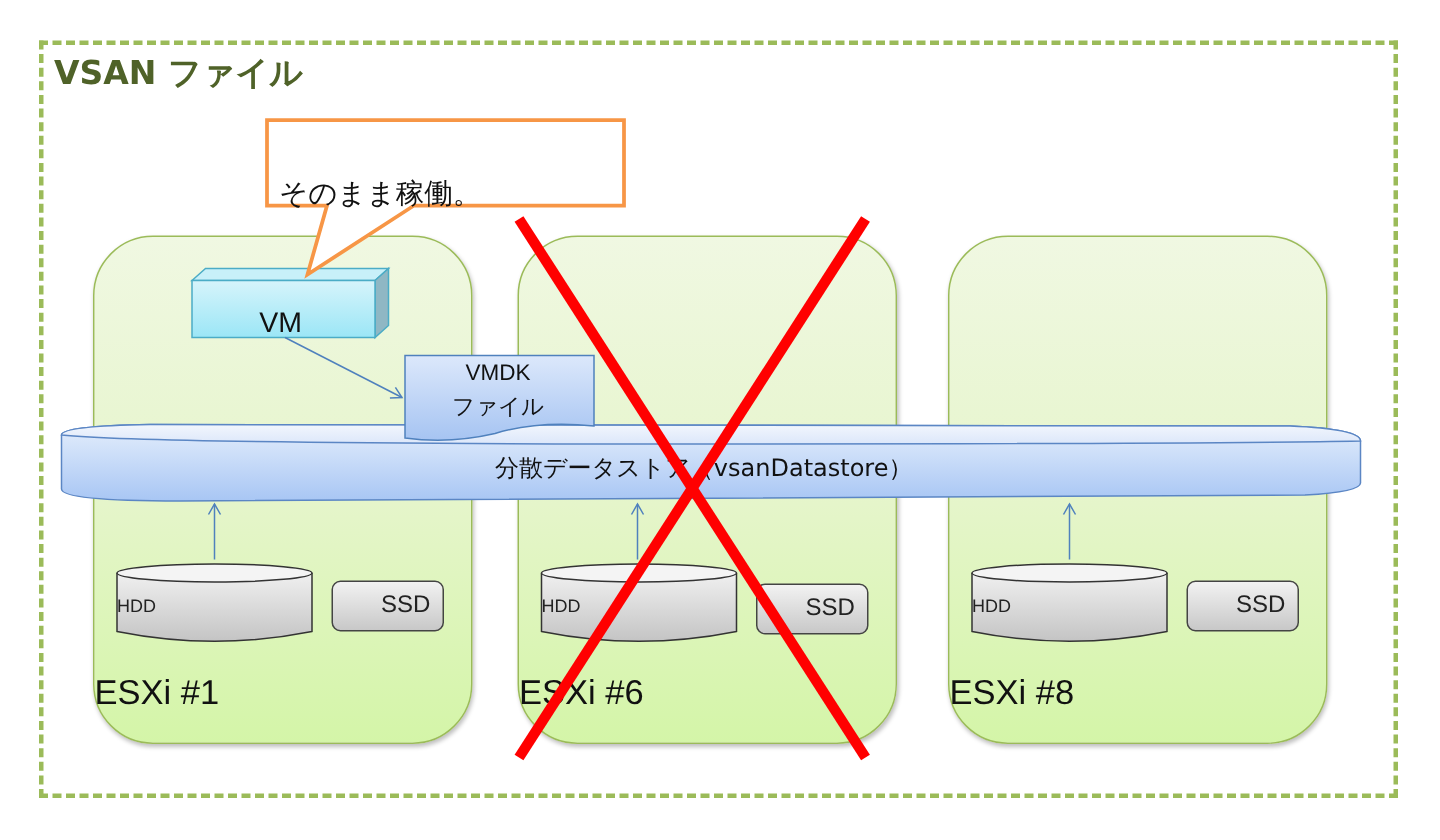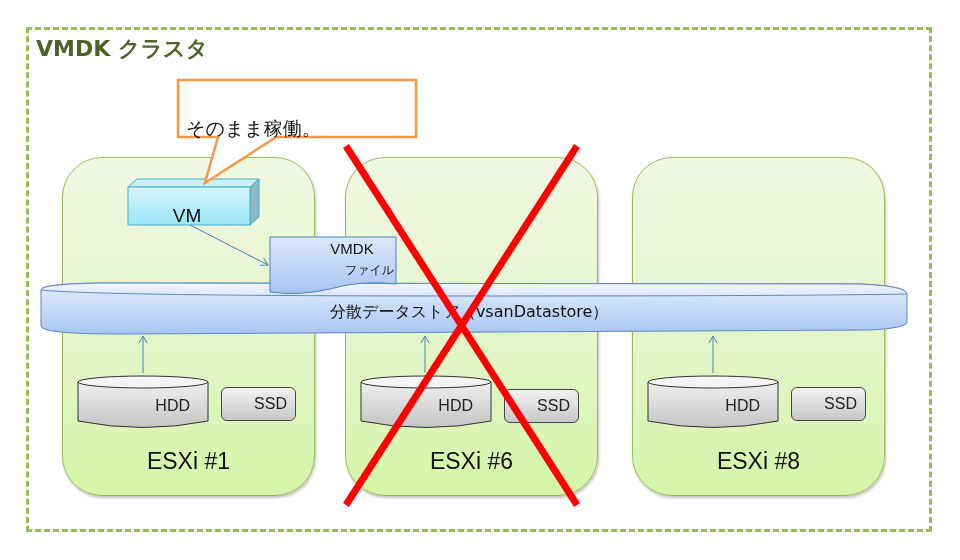--- a/index.html
+++ b/index.html
@@ -7,42 +7,42 @@
          font-family:"DejaVu Sans","Liberation Sans",sans-serif; }
   .abs { position:absolute; }
   #cluster { left:26px; top:27px; width:906px; height:505px;
              border:3px dashed #9BBB59; box-sizing:border-box; }
   #cluster-title { left:36px; top:34px; font-size:22px; font-weight:bold; color:#4F6228;
                    font-family:"DejaVu Sans",sans-serif; letter-spacing:0px; }
   .host { width:253px; height:339px; top:157px; border-radius:40px;
           border:1px solid #9BBB59; box-sizing:border-box;
           background:linear-gradient(to bottom,#F0F8E2 0%,#E6F5CC 50%,#D4F5A8 100%);
           box-shadow:1px 2px 3px rgba(0,0,0,0.25); }
-  .host-label { position:absolute; left:0; right:0; bottom:20px; text-align:center;
+  .host-label { position:absolute; left:0; right:0; bottom:20px; text-align:left;
                 font-size:23px; color:#111; font-family:"Liberation Sans",sans-serif; }
   .ssd { width:75px; height:34px; border-radius:6px; border:1px solid #444;
          box-sizing:border-box; background:linear-gradient(to bottom,#F2F2F2,#C8C8C8);
          display:flex; align-items:center; justify-content:center;
          font-size:16px; color:#222; font-family:"Liberation Sans",sans-serif;padding-left:24px; }
-  .hdd-label { position:absolute; font-size:16px; color:#222; font-family:"Liberation Sans",sans-serif;
-               text-align:right; width:112px; }
+  .hdd-label { position:absolute; font-size:12px; color:#222; font-family:"Liberation Sans",sans-serif;
+               text-align:left; width:112px; }
   #callout-text { left:186px; top:94px; font-size:19px; color:#111;margin-top:22px; }
   #vm-label { left:128px; top:188px; width:118px; text-align:center; font-size:19px; color:#111;
               font-family:"Liberation Sans",sans-serif;margin-top:17px; }
   #vmdk-l1 { left:270px; top:240px; width:124px; text-align:center; font-size:15px; color:#111;
-             font-family:"Liberation Sans",sans-serif;margin-left:20px; }
-  #vmdk-l2 { left:270px; top:262px; width:124px; text-align:right; font-size:12px; color:#111; }
+             font-family:"Liberation Sans",sans-serif; }
+  #vmdk-l2 { left:270px; top:262px; width:124px; text-align:center; font-size:15px; color:#111; }
   #ds-label { left:330px; top:302px; font-size:16px; color:#111; }
   svg { position:absolute; left:0; top:0; }
 </style>
 </head>
 <body>
 
 <div id="cluster" class="abs"></div>
-<div id="cluster-title" class="abs">VMDK クラスタ</div>
+<div id="cluster-title" class="abs">VSAN ファイル</div>
 
 <div class="abs host" style="left:62px;">
   <div class="host-label">ESXi #1</div>
 </div>
 <div class="abs host" style="left:345px;">
   <div class="host-label">ESXi #6</div>
 </div>
 <div class="abs host" style="left:632px;">
   <div class="host-label">ESXi #8</div>
 </div>

